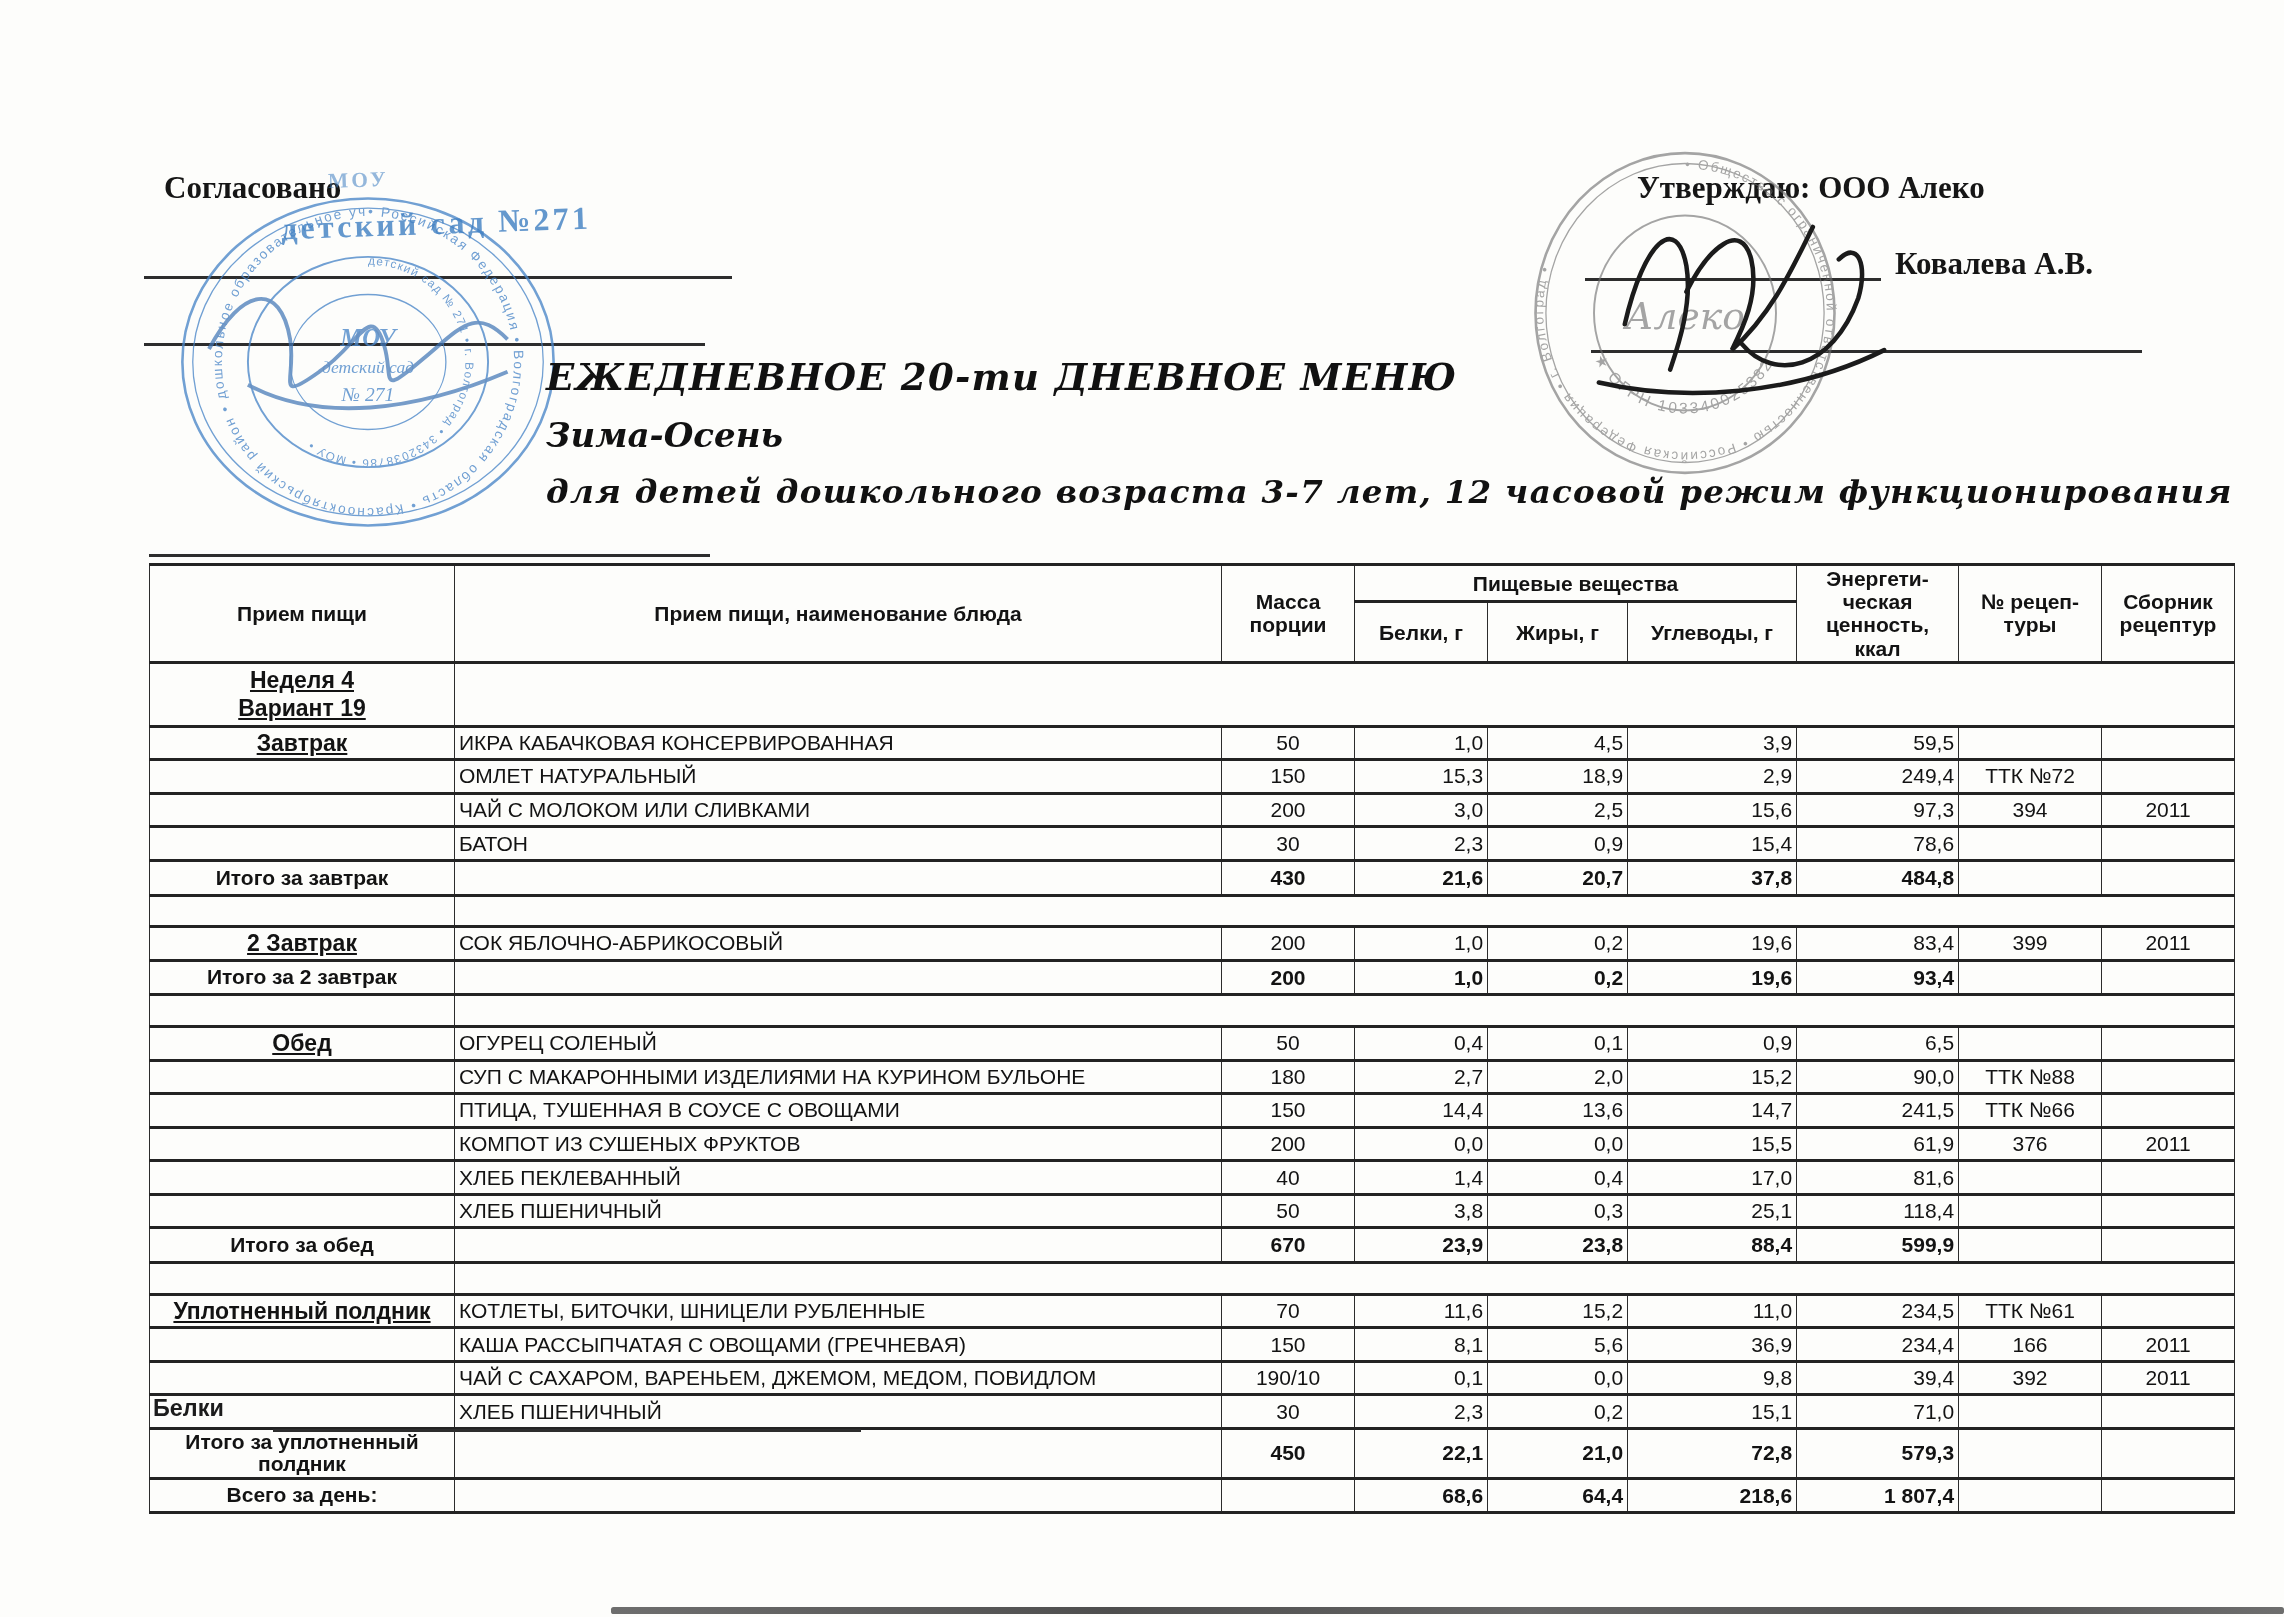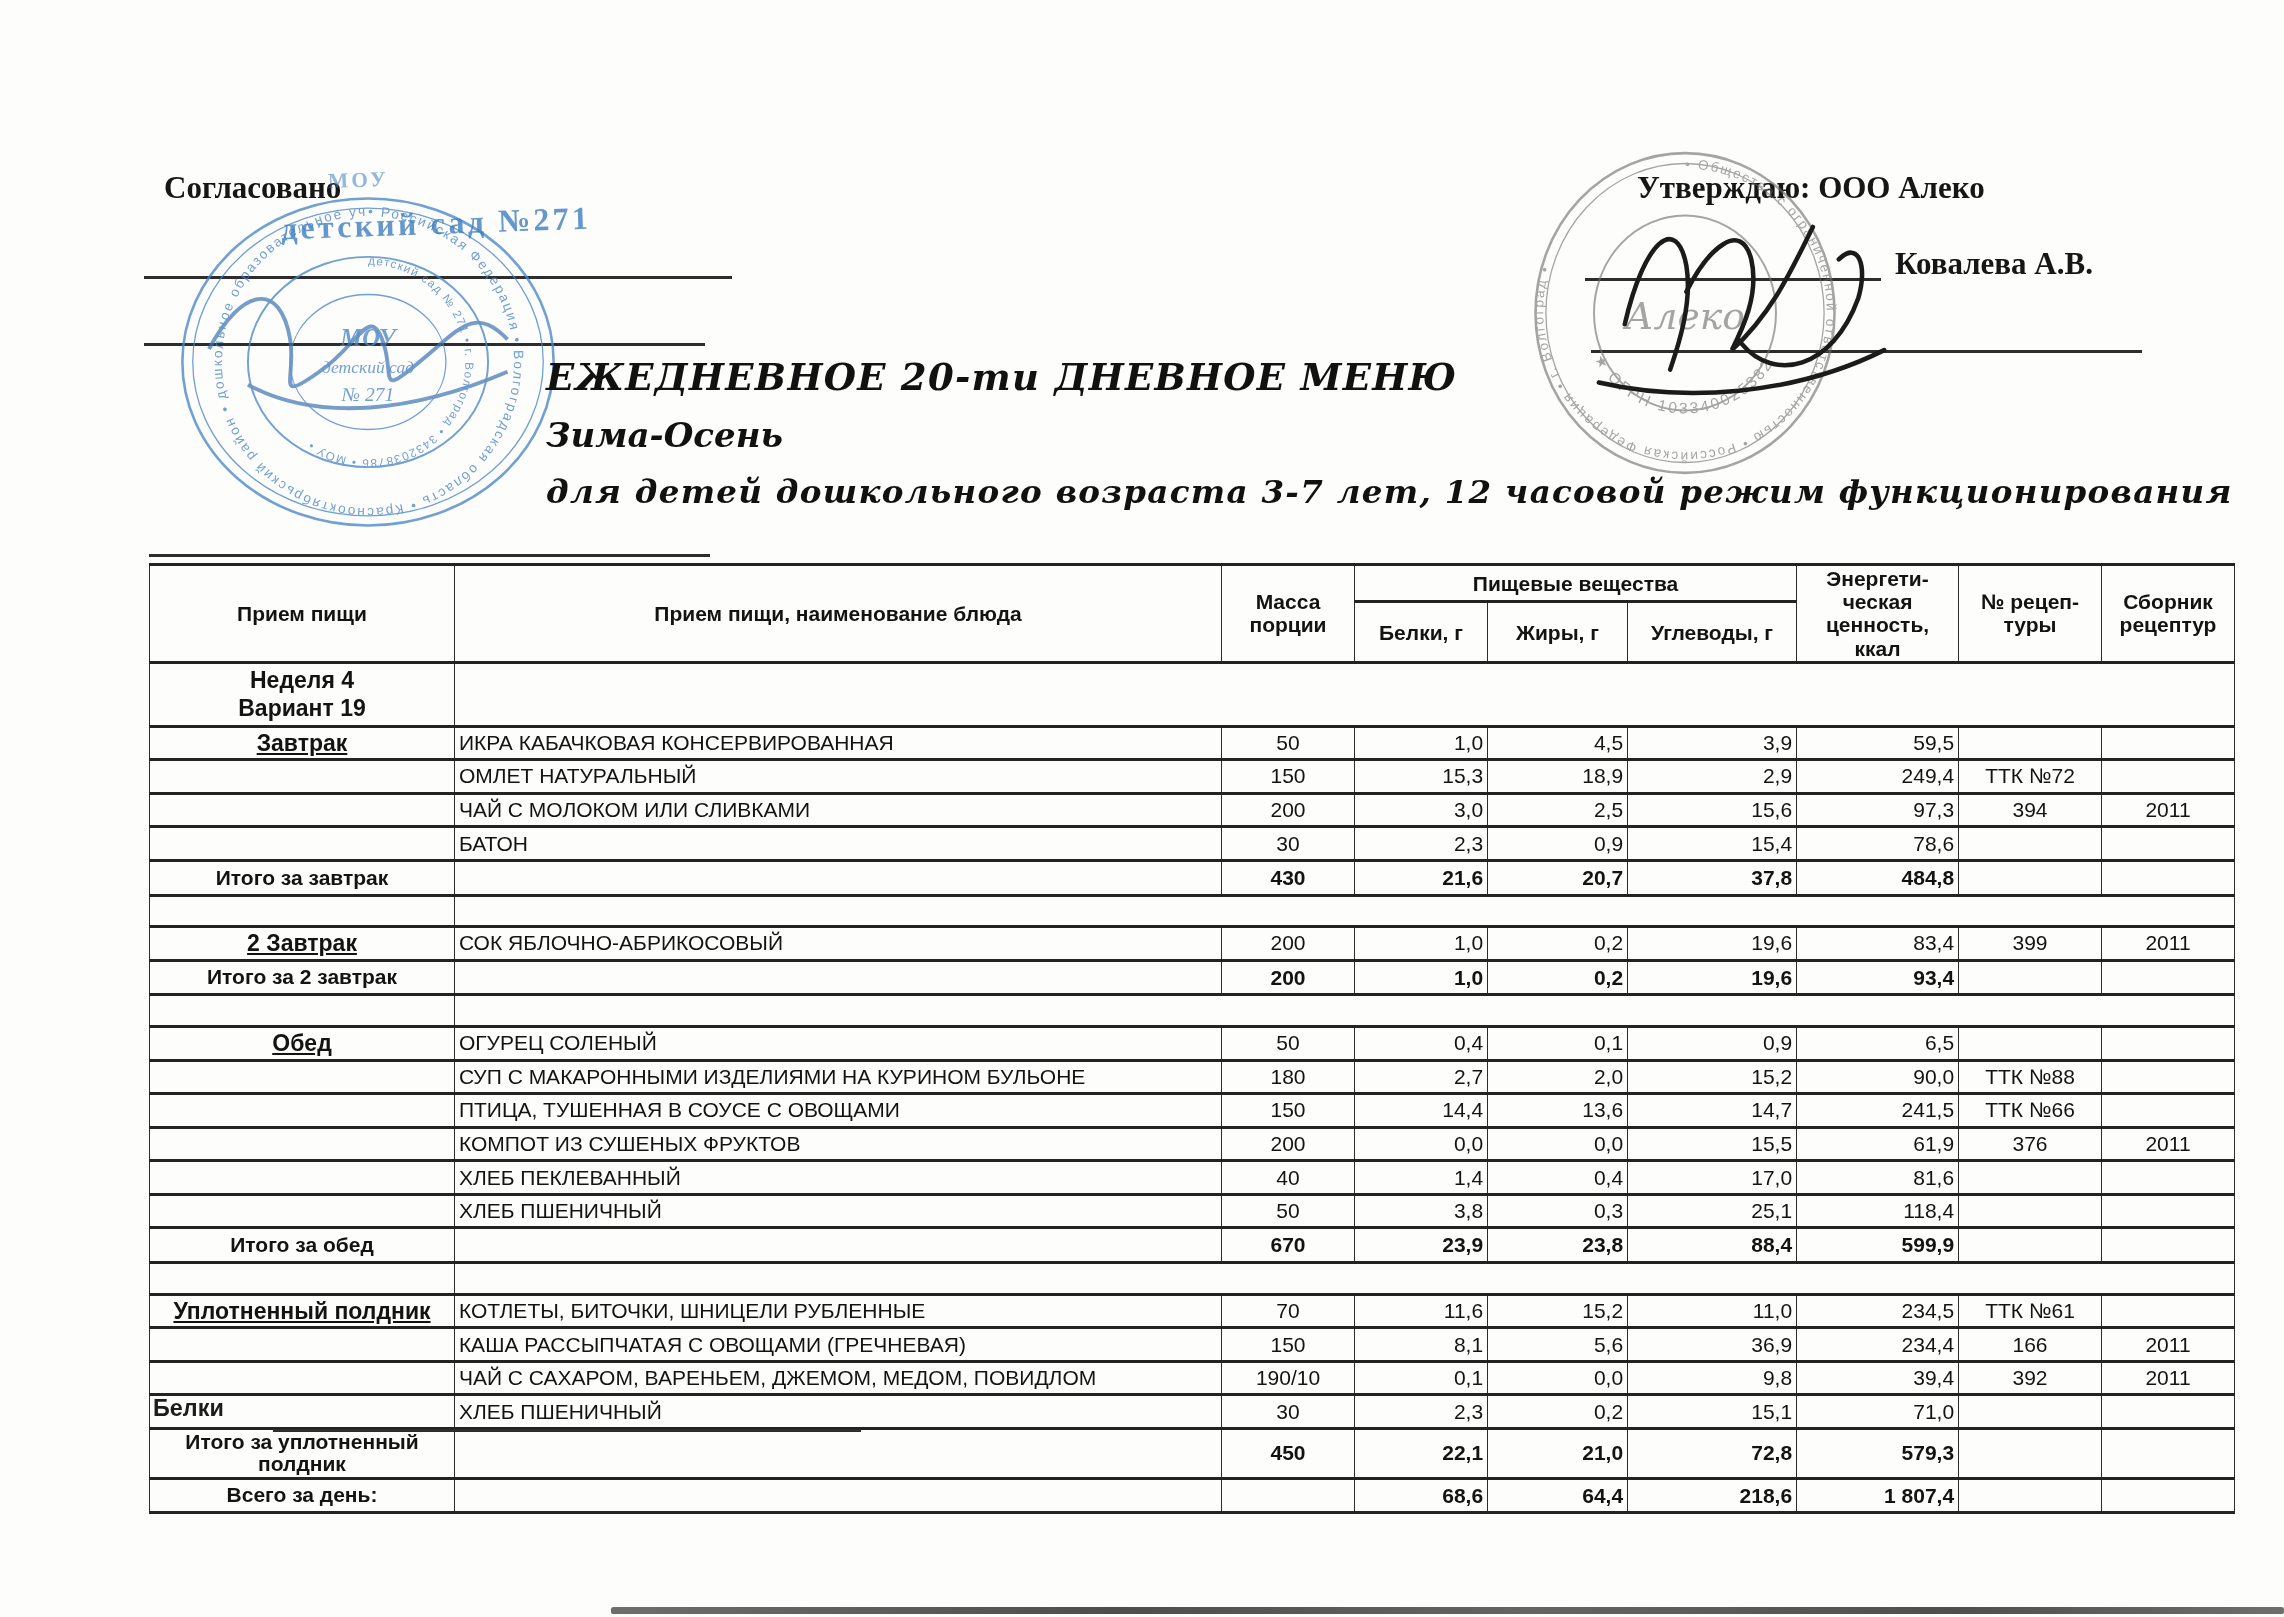--- a/index.html
+++ b/index.html
@@ -19,21 +19,21 @@
   table.menu td,table.menu th{border-left:1.9px solid #2c2c2c;border-right:1.9px solid #2c2c2c;
       border-top:3.2px solid #232323;border-bottom:3.2px solid #232323;
       padding:1.3px 3.9px;font-size:21px;overflow:hidden;vertical-align:middle;color:#131313;}
   table.menu th{font-weight:bold;text-align:center;white-space:pre-line;line-height:1.1;}
   .c-meal{text-align:center;padding-left:6.5px;white-space:pre-line;line-height:1.05;}
   .c-dish{text-align:left;padding-left:6.5px;white-space:nowrap;}
   .c-mass{text-align:center;}
   .c-num{text-align:right;padding-right:9px;}
   .c-ctr{text-align:center;}
   .meal-u{font-weight:bold;font-size:23px;text-decoration:underline;}
-  tr.row-week td{height:58px;}
+  tr.row-week td{height:58px;text-decoration:underline;}
   tr.row-week .week-label{font-weight:bold;font-size:23px;text-align:center;line-height:1.25;}
   tr.row-item td{height:28px;}
   tr.row-total td{height:29px;font-weight:bold;}
   tr.row-grand td{height:29px;font-weight:bold;}
   tr.row-gap td{height:26px;}
   th.tier1{height:38px;}
   tr.tier2 th{height:55px;}
   
   .cook{font-size:23.4px;font-weight:bold;color:#1c1c1c;}
   

